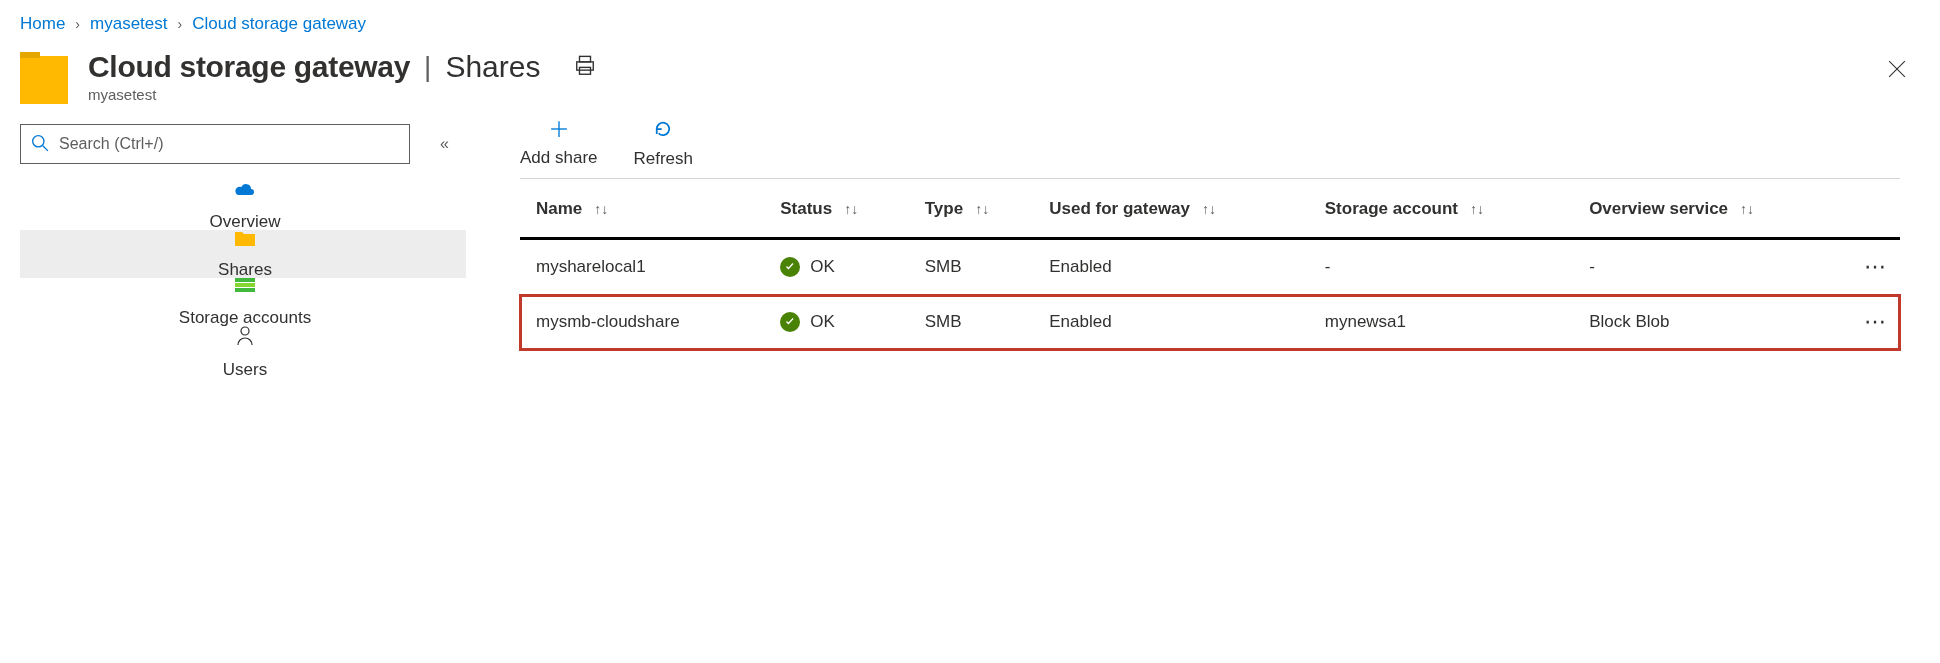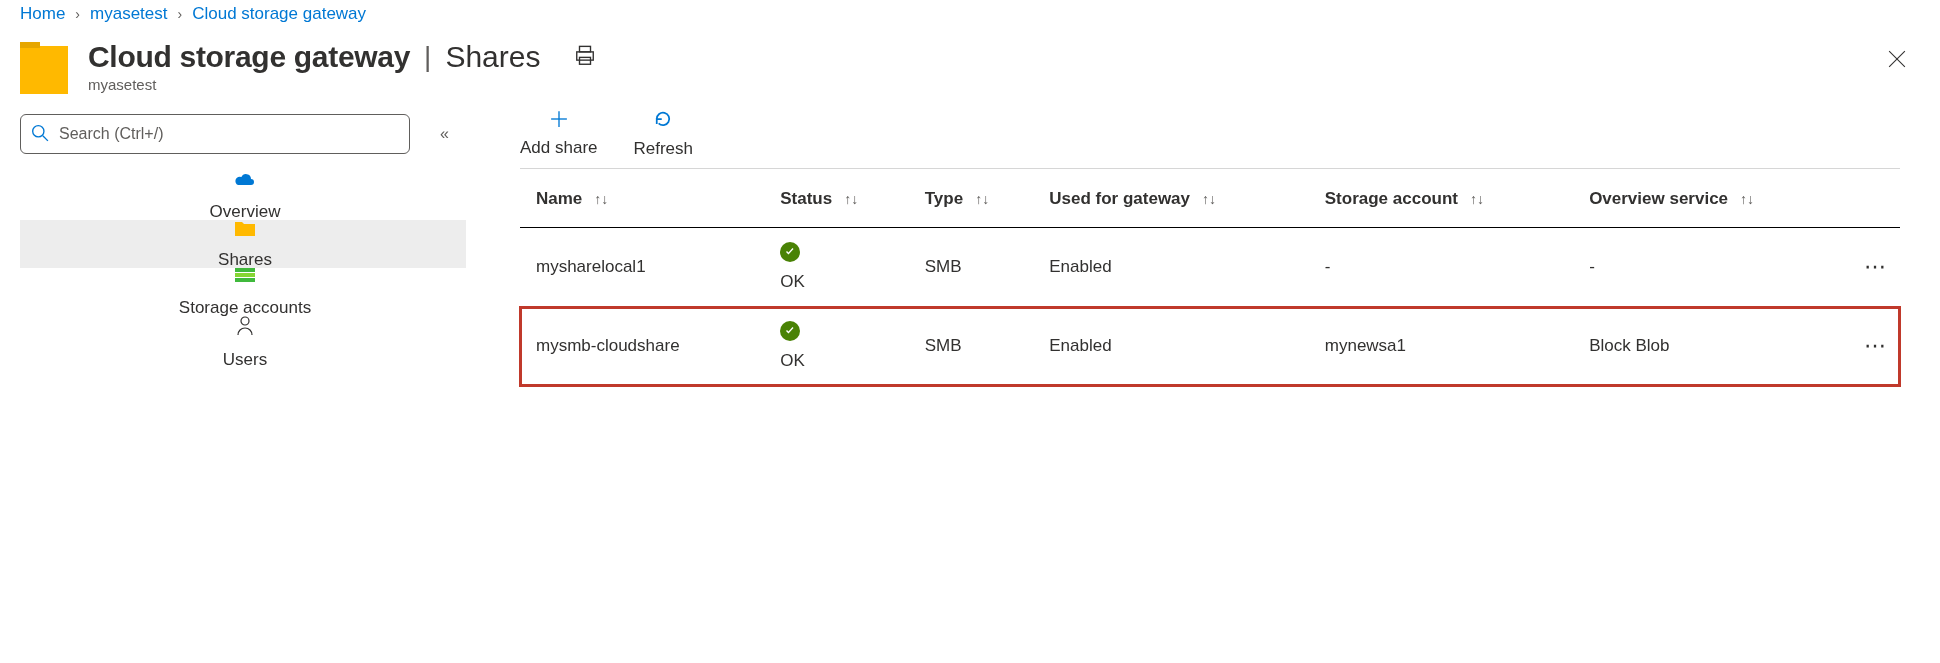--- a/index.html
+++ b/index.html
@@ -9,21 +9,21 @@
       color: #323130;
       background: #fff;
       width: 1940px;
       height: 663px;
       overflow: hidden;
     }
     .breadcrumb {
       display: flex;
       align-items: center;
       gap: 10px;
-      padding: 4px 20px 10px;
+      padding: 14px 20px 10px;
       font-size: 17px;
     }
     .breadcrumb a { color: #0078d4; text-decoration: none; cursor: pointer; }
     .breadcrumb .sep { color: #605e5c; font-size: 14px; }
 
     .page-header {
       display: flex;
       align-items: flex-start;
       padding: 6px 20px 20px;
     }
@@ -78,21 +78,21 @@
     .search-row {
       display: flex;
       align-items: center;
       gap: 30px;
       margin-bottom: 18px;
     }
     .search-box {
       display: flex;
       align-items: center;
       border: 1px solid #605e5c;
-      border-radius: 6px;
+      border-radius: 0;
       width: 390px;
       height: 40px;
       padding: 0 10px;
       gap: 10px;
     }
     .search-box input {
       border: none;
       outline: none;
       font-size: 16px;
       width: 100%;
@@ -142,32 +142,32 @@
     .cmd .ic { color: #0078d4; font-size: 20px; display:flex; align-items:center; }
 
     .divider-line { border-top: 1px solid #d6d6d6; }
 
     table { width: 100%; border-collapse: collapse; }
     thead th {
       text-align: left;
       font-weight: 600;
       font-size: 17px;
       padding: 20px 10px 18px 10px;
-      border-bottom: 1px solid #000000;
+      border-bottom: 3px solid #000000;
       white-space: nowrap;
     }
     thead th .sort { color: #605e5c; font-size: 14px; margin-left: 12px; }
     tbody td {
       font-size: 17px;
       padding: 14px 10px;
       border-bottom: 1px solid #ededed;
       white-space: nowrap;
     }
     .status-cell {
-      display: flex; gap: 10px; flex-direction: column;
+      display: flex; align-items: center; gap: 10px;
     }
     .ok-badge {
       width: 20px; height: 20px; border-radius: 50%;
       background: #498205;
       display: flex; align-items: center; justify-content: center;
     }
     .ok-badge svg { width: 12px; height: 12px; }
     .dots { font-size: 22px; letter-spacing: 2px; color: #323130; cursor: pointer; text-align: right; }
     tr.highlight {
       outline: 3px solid #c0392b;

